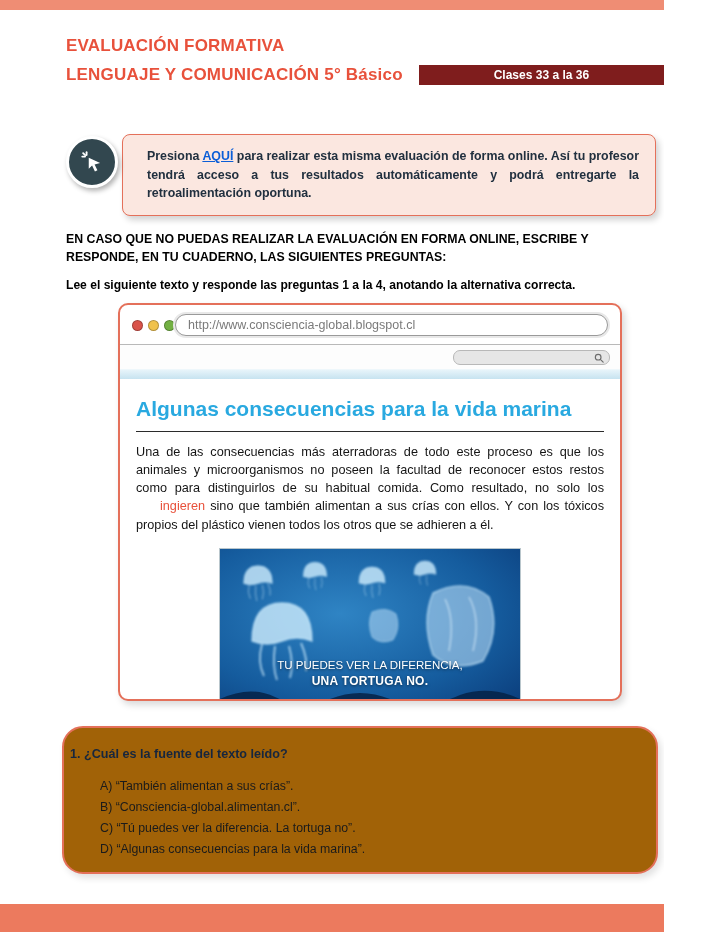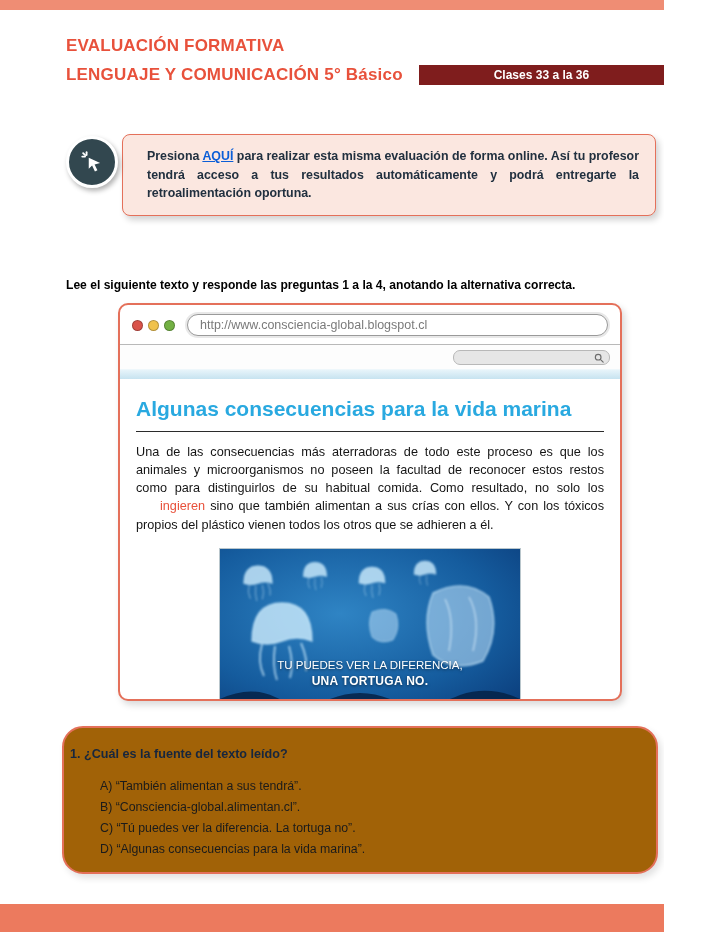--- a/index.html
+++ b/index.html
@@ -26,21 +26,21 @@
   .callout-text a{color:#0b5ed7;text-decoration:underline;cursor:pointer;}
   
   .caps-instruction{position:absolute;top:230px;left:66px;width:592px;font-size:12.3px;
                     font-weight:bold;color:#000;line-height:1.5;}
   .lead-instruction{position:absolute;top:278px;left:66px;width:592px;font-size:12.1px;
                     font-weight:bold;color:#000;}
   
   .browser{position:absolute;top:303px;left:118px;width:504px;height:398px;box-sizing:border-box;
            background:#fff;border:2px solid #e4705a;border-radius:10px;overflow:hidden;
            box-shadow:3px 4px 7px rgba(0,0,0,.15);}
-  .chrome{display:flex;align-items:center;gap:12px;padding:9px 12px 8px 12px;border-bottom:1px solid #b9b9b9;}
+  .chrome{display:flex;align-items:center;padding:9px 12px 8px 12px;border-bottom:1px solid #b9b9b9;}
   .dots{display:flex;gap:5px;}
   .dot{width:9px;height:9px;border-radius:50%;border:1px solid rgba(0,0,0,.25);}
   .dot.r{background:#d9534a;} .dot.y{background:#f0c24b;} .dot.g{background:#72b043;}
   .url-bar{flex:1;height:20px;border:1.5px solid #9a9a9a;border-radius:12px;display:flex;
            align-items:center;padding:0 12px;background:#fff;box-shadow:inset 0 0 0 2px #fff,0 0 0 2px #e8e8e8;}
   .url-bar span{font-size:12.5px;color:#7a7a7a;white-space:nowrap;overflow:hidden;}
   .search-row{display:flex;justify-content:flex-end;padding:5px 10px 4px 10px;background:#fdfdfd;}
   .search-pill{width:150px;height:13px;background:#e6e6e6;border:1px solid #b8b8b8;border-radius:7px;
                display:flex;align-items:center;justify-content:flex-end;padding-right:5px;}
   .blue-strip{height:9px;background:linear-gradient(#e7f4fa,#c7e3f0);border-top:1px solid #eef7fb;}
@@ -89,20 +89,21 @@
       </g>
     </svg>
   </div>
 
   <div class="callout">
     <div class="callout-text">
       <span>Presiona </span><a>AQUÍ</a><span> para realizar esta misma evaluación de forma online. Así tu profesor tendrá acceso a tus resultados automáticamente y podrá entregarte la retroalimentación oportuna.</span>
     </div>
   </div>
 
+  <div class="caps-instruction">EN CASO QUE NO PUEDAS REALIZAR LA EVALUACIÓN EN FORMA ONLINE, ESCRIBE Y RESPONDE, EN TU CUADERNO, LAS SIGUIENTES PREGUNTAS:</div>
   <div class="lead-instruction">Lee el siguiente texto y responde las preguntas 1 a la 4, anotando la alternativa correcta.</div>
 
   <div class="browser">
     <div class="chrome">
       <div class="dots">
         <div class="dot r"></div>
         <div class="dot y"></div>
         <div class="dot g"></div>
       </div>
       <div class="url-bar">
@@ -177,21 +178,21 @@
         </svg>
         <div class="caption l1">TU PUEDES VER LA DIFERENCIA,</div>
         <div class="caption l2">UNA TORTUGA NO.</div>
       </div>
     </div>
   </div>
 
   <div class="question-box">
     <div class="question-title">1. ¿Cuál es la fuente del texto leído?</div>
     <div class="options">
-      <div class="option">A) “También alimentan a sus tendrá”.</div>
+      <div class="option">A) “También alimentan a sus crías”.</div>
       <div class="option">B) “Consciencia-global.alimentan.cl”.</div>
       <div class="option">C) “Tú puedes ver la diferencia. La tortuga no”.</div>
       <div class="option">D) “Algunas consecuencias para la vida marina”.</div>
     </div>
   </div>
 
   <div class="bottom-bar"></div>
 
 </div>
 

